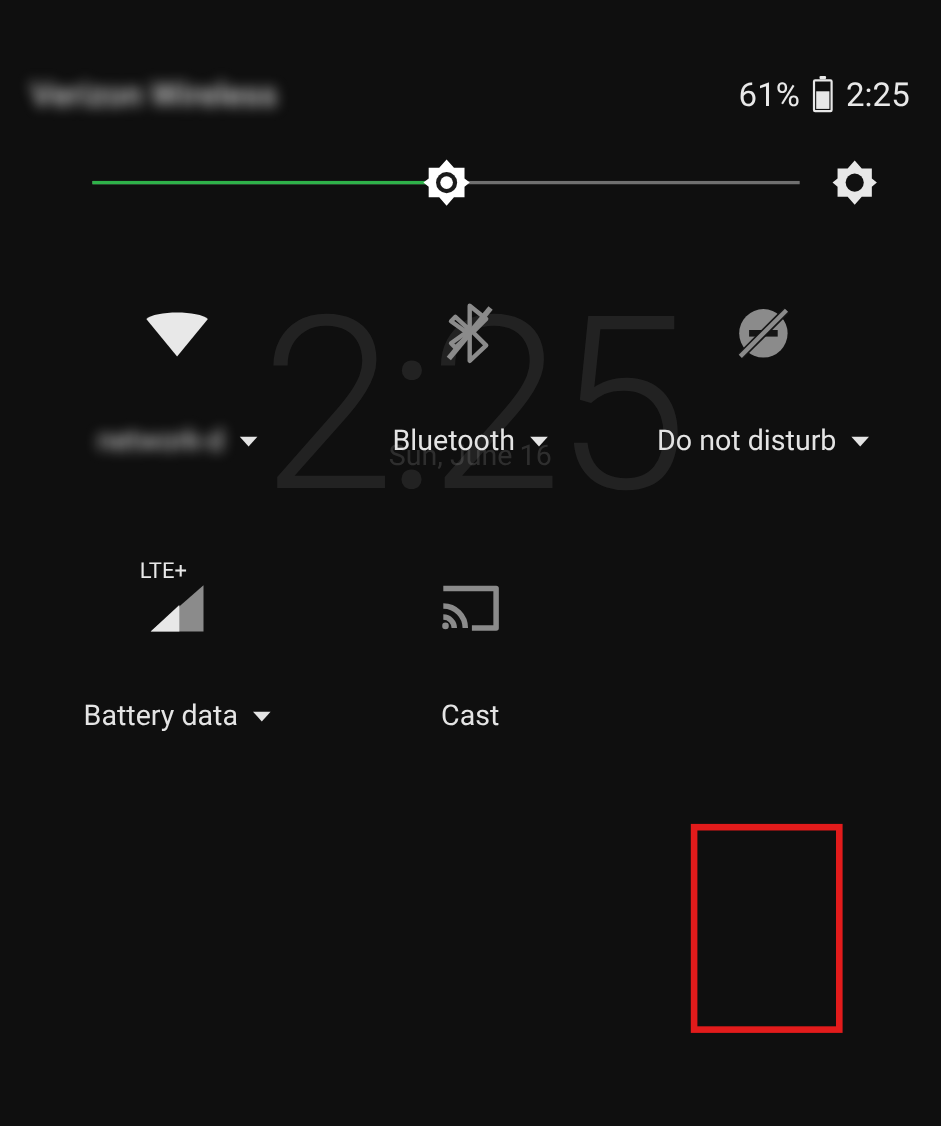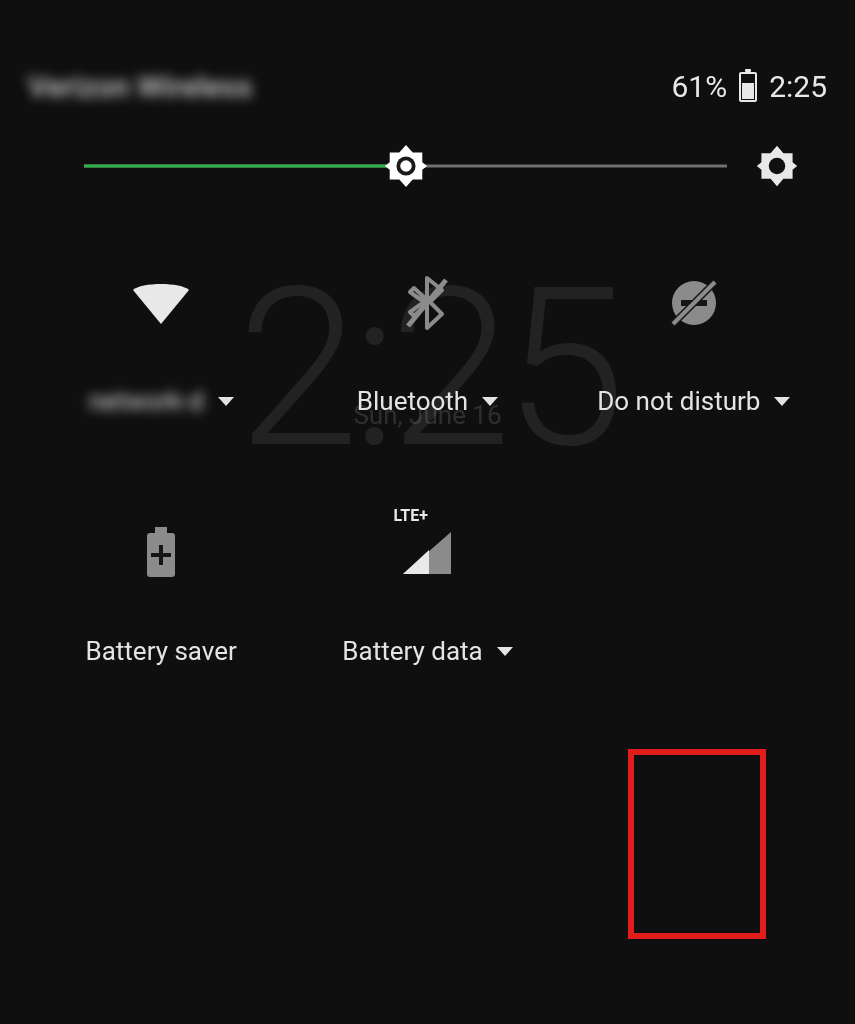--- a/index.html
+++ b/index.html
@@ -233,49 +233,49 @@
         </svg>
       </div>
       <div class="label-row">
         <span>Do not disturb</span>
         <span class="chev-down"></span>
       </div>
     </div>
 
 
 
-    <div class="tile">
-      <div class="icon-area">
-        <svg width="36" height="56" viewBox="0 0 36 56">
-          <rect x="4" y="8" width="28" height="44" rx="3" class="off-fill"></rect>
-          <rect x="12" y="2" width="12" height="6" class="off-fill"></rect>
-          <rect x="16" y="20" width="4" height="20" fill="#151515"></rect>
-          <rect x="8" y="28" width="20" height="4" fill="#151515"></rect>
-        </svg>
-      </div>
-      <div class="label-row">
-        <span>Battery saver</span>
-      </div>
-    </div>
 
     <div class="tile">
       <div class="icon-area" style="position:relative;">
-        <span style="position:absolute; left:-6px; top:-2px; font-size:16px; font-weight:700; color:#e8e8e8;">LTE+</span>
+        <span style="position:absolute; left:-6px; top:-2px; font-size:20px; font-weight:400; color:#e8e8e8;">LTE+</span>
         <svg width="56" height="50" viewBox="0 0 56 50">
           <polygon points="4,46 52,46 52,4" class="off-fill"></polygon>
           <polygon points="4,46 30,46 30,22" class="on-fill"></polygon>
         </svg>
       </div>
       <div class="label-row">
         <span>Battery data</span>
         <span class="chev-down"></span>
       </div>
     </div>
 
 
+    <div class="tile">
+      <div class="icon-area">
+        <svg width="60" height="48" viewBox="0 0 60 48">
+          <path d="M6 6 H54 V42 H32" fill="none" stroke="#8b8b8b" stroke-width="5" stroke-linejoin="round"></path>
+          <path d="M6 22 A20 20 0 0 1 26 42" fill="none" stroke="#8b8b8b" stroke-width="5"></path>
+          <path d="M6 32 A10 10 0 0 1 16 42" fill="none" stroke="#8b8b8b" stroke-width="5"></path>
+          <circle cx="8" cy="40" r="3" class="off-fill"></circle>
+        </svg>
+      </div>
+      <div class="label-row">
+        <span>Cast</span>
+      </div>
+    </div>
 
   </div>
 
   <div class="highlight-box" style="left:628px; top:702px; width:138px; height:190px;"></div>
 
   <div class="pager">
     <span class="dot active"></span>
     <span class="dot"></span>
   </div>
 

